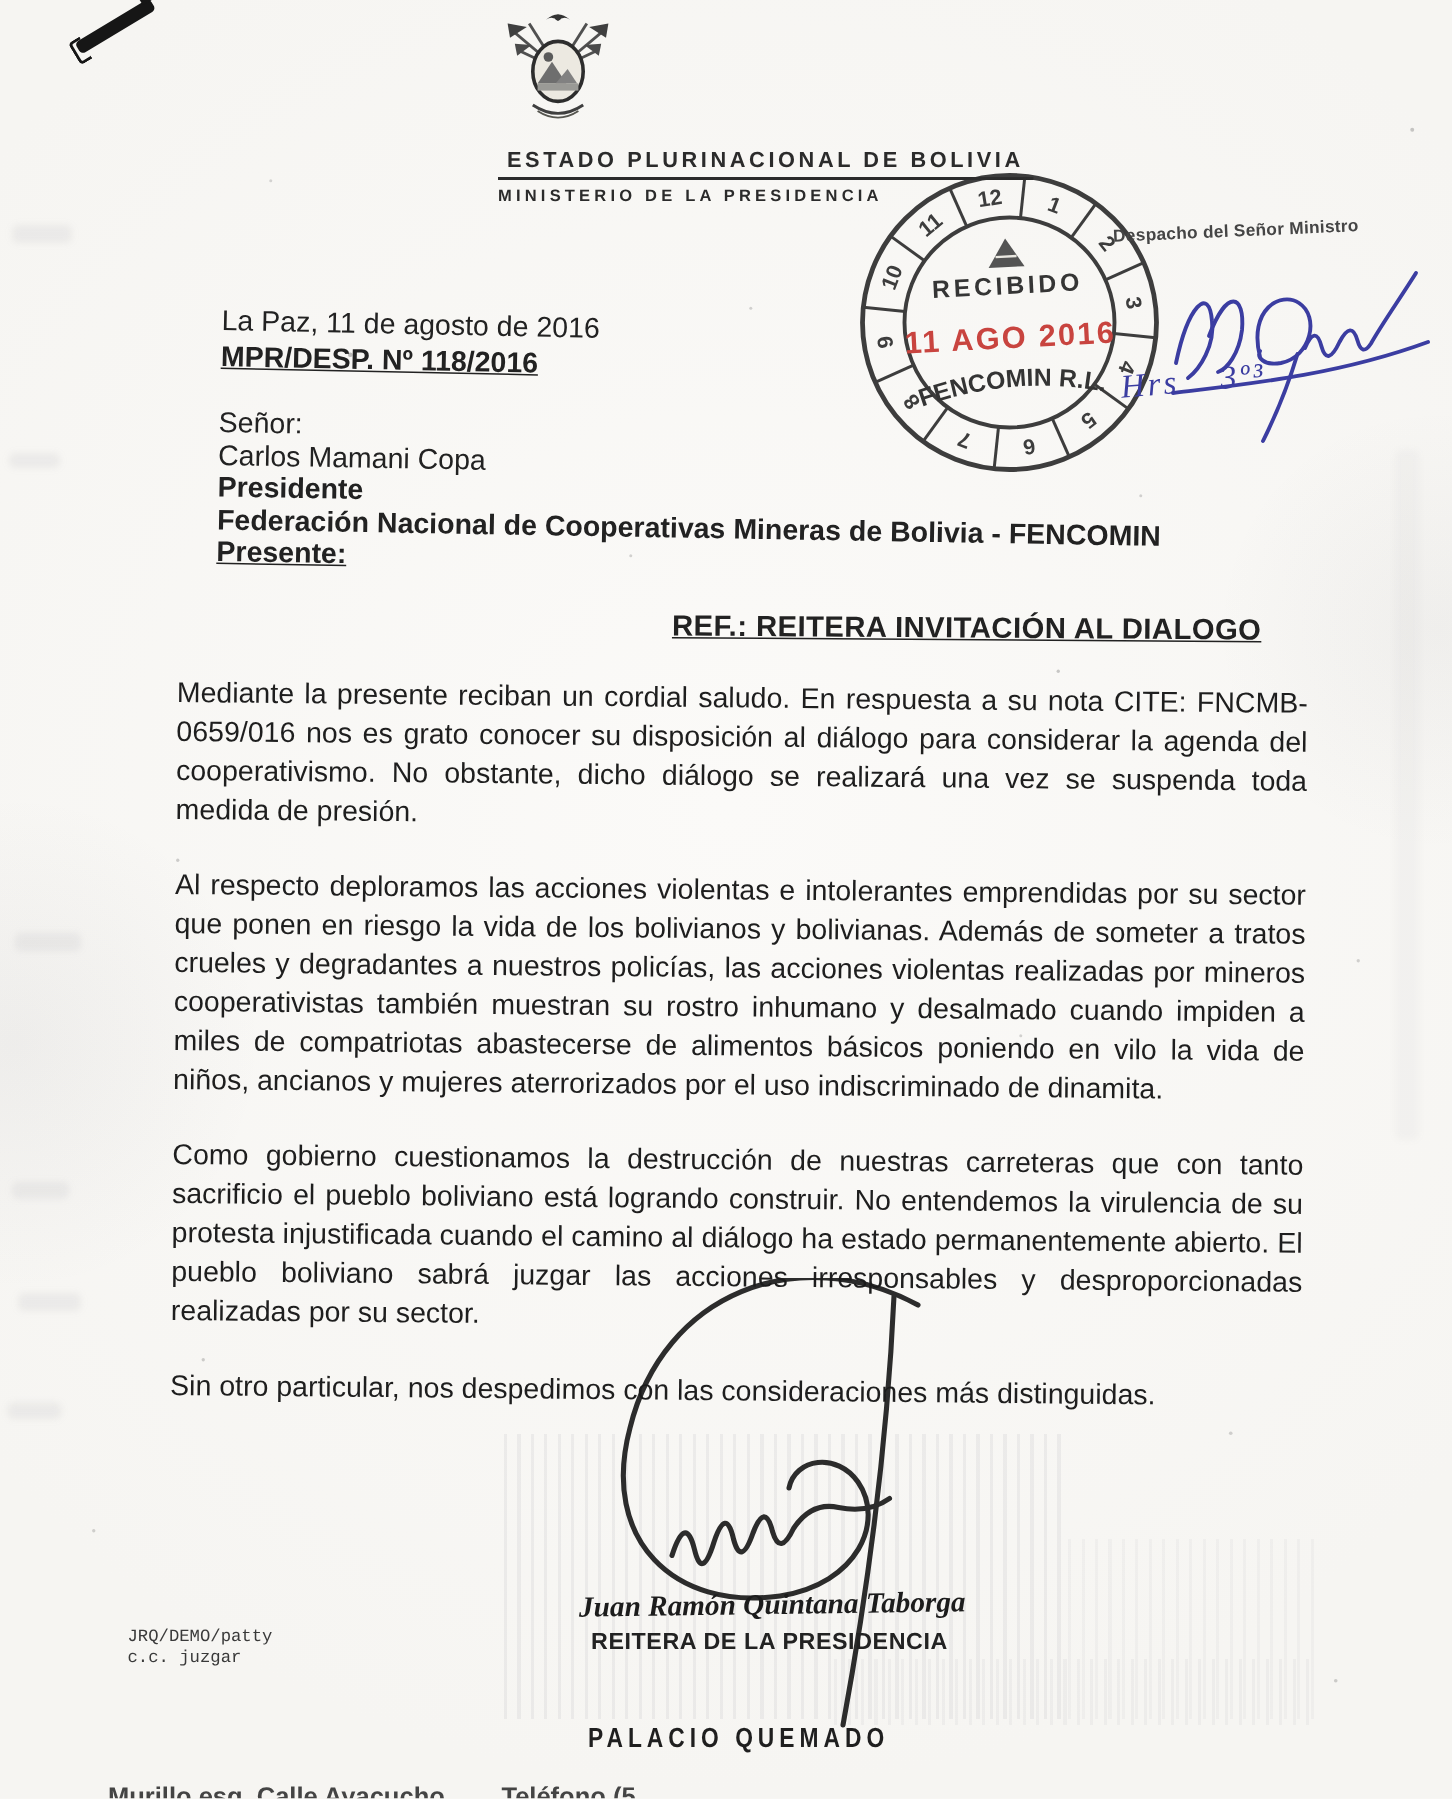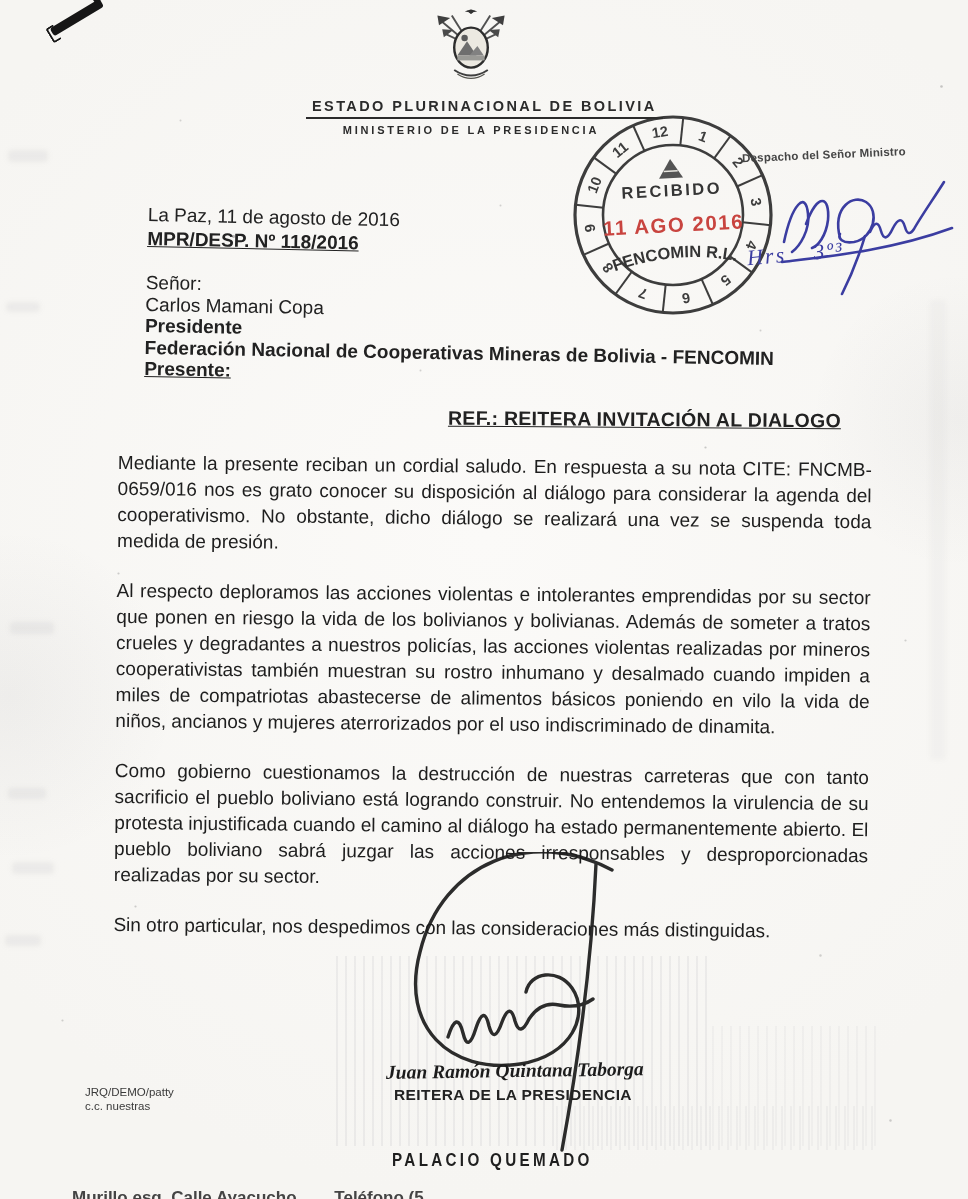--- a/index.html
+++ b/index.html
@@ -9,21 +9,21 @@
           radial-gradient(circle at 99% 35%, rgba(90,90,100,0.05), transparent 12%),
           radial-gradient(circle at 50% 45%, #fbfaf8 0%, #f6f5f2 80%);
         font-family:"Liberation Sans", sans-serif; color:#222;}
   
   .staple{position:absolute;left:52px;top:28px;width:58px;height:9px;background:#161616;
           border-radius:3px;transform:rotate(-31deg);transform-origin:left center;}
   .staple:before{content:"";position:absolute;left:-4px;top:-2px;width:7px;height:13px;
           border:2px solid #161616;border-right:none;border-radius:3px 0 0 3px;}
   .staple:after{content:"";position:absolute;right:-2px;top:-4px;width:8px;height:6px;background:#161616;border-radius:2px;}
   
-  .letterhead{position:absolute;left:306px;top:4px;width:330px;text-align:center;}
+  .letterhead{position:absolute;left:332px;top:4px;width:330px;}
   .lh-state{display:inline-block;font-size:14.5px;font-weight:bold;letter-spacing:2.4px;color:#2b2b2b;
             border-bottom:2px solid #2b2b2b;padding:0 6px 3px 6px;margin-top:6px;white-space:nowrap;}
   .lh-min{font-size:11px;font-weight:bold;letter-spacing:2.8px;color:#2b2b2b;margin-top:5px;white-space:nowrap;}
   
   .stamp{position:absolute;left:561px;top:106px;opacity:0.92;}
   
   .annot-office{position:absolute;left:742px;top:147px;width:240px;font-size:11.5px;font-weight:bold;
             color:#454545;transform:rotate(-2.5deg);letter-spacing:0.2px;}
   .bluesig{position:absolute;left:762px;top:160px;}
   .annot-time{position:absolute;left:747px;top:241px;font-family:"Liberation Serif", serif;font-style:italic;
@@ -42,21 +42,21 @@
   .bodytext{position:absolute;left:118px;top:450px;width:754px;transform:rotate(0.55deg);transform-origin:left top;
             font-size:19px;line-height:26px;text-align:justify;color:#1e1e1e;}
   .bodytext p{margin:0 0 24px 0;}
   .bodytext p.closing{margin-top:2px;}
   
   .sigsvg{position:absolute;left:332px;top:852px;pointer-events:none;}
   .signame{position:absolute;left:386px;top:1060px;font-family:"Liberation Serif", serif;font-style:italic;
            font-weight:bold;font-size:19.5px;color:#1c1c1c;transform:rotate(-0.8deg);white-space:nowrap;}
   .sigtitle{position:absolute;left:394px;top:1086px;font-size:15.5px;font-weight:bold;letter-spacing:0.4px;
            color:#222;white-space:nowrap;}
-  .refs{position:absolute;left:85px;top:1085px;font-size:11.5px;color:#3a3a3a;line-height:14px;}
+  .refs{position:absolute;left:85px;top:1085px;font-size:11.5px;color:#3a3a3a;line-height:14px;font-family:Liberation Mono, monospace;}
   
   .wm{position:absolute;background:repeating-linear-gradient(90deg, rgba(100,100,118,0.11) 0 2px, transparent 2px 9px);}
   .wm1{left:336px;top:956px;width:372px;height:190px;opacity:.75;}
   .wm2{left:556px;top:1106px;width:320px;height:44px;opacity:.55;}
   .wm3{left:712px;top:1026px;width:170px;height:120px;opacity:.45;}
   .palacio{position:absolute;left:392px;top:1150px;font-size:16px;font-weight:bold;letter-spacing:3.5px;
            color:#1f1f1f;transform:scale(0.95,1.15);transform-origin:left top;white-space:nowrap;}
   .addr{position:absolute;left:72px;top:1188px;font-size:17px;font-weight:bold;color:#444;white-space:pre;}
   
   .bleed{position:absolute;background:rgba(118,118,136,0.09);filter:blur(2.5px);border-radius:4px;}
@@ -203,19 +203,19 @@
       <path d="M280 18 C200 -25 110 10 88 100 C68 175 118 222 188 212 C240 204 258 162 240 136 C226 116 198 120 194 140"></path>
       <path d="M116 185 q9 -28 15 -4 q5 21 13 -5 q8 -24 13 -2 q5 19 13 -4 q8 -21 13 -1 q5 17 14 -2 q12 -18 30 -14 q20 4 34 -6"></path>
       <path d="M264 12 C260 100 248 200 230 298"></path>
     </g>
   </svg>
   <div class="signame">Juan Ramón Quintana Taborga</div>
   <div class="sigtitle">REITERA DE LA PRESIDENCIA</div>
 
   <div class="refs">
     <div>JRQ/DEMO/patty</div>
-    <div>c.c. nuestras</div>
+    <div>c.c. juzgar</div>
   </div>
 
   <div class="palacio">PALACIO QUEMADO</div>
   <div class="addr">Murillo esq. Calle Ayacucho        Teléfono (5</div>
 
 </div>
 
 </body></html>

